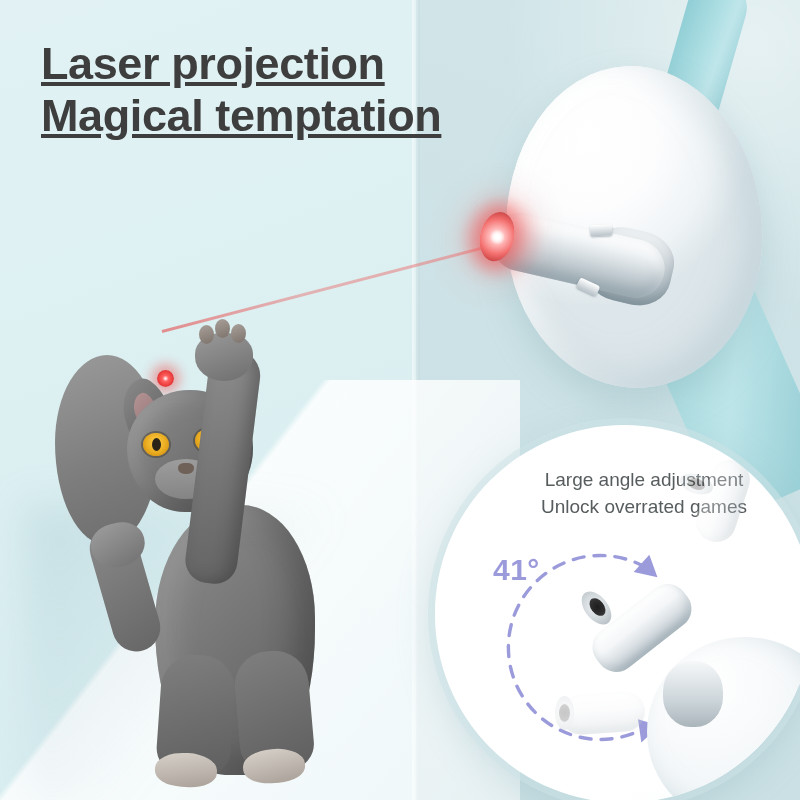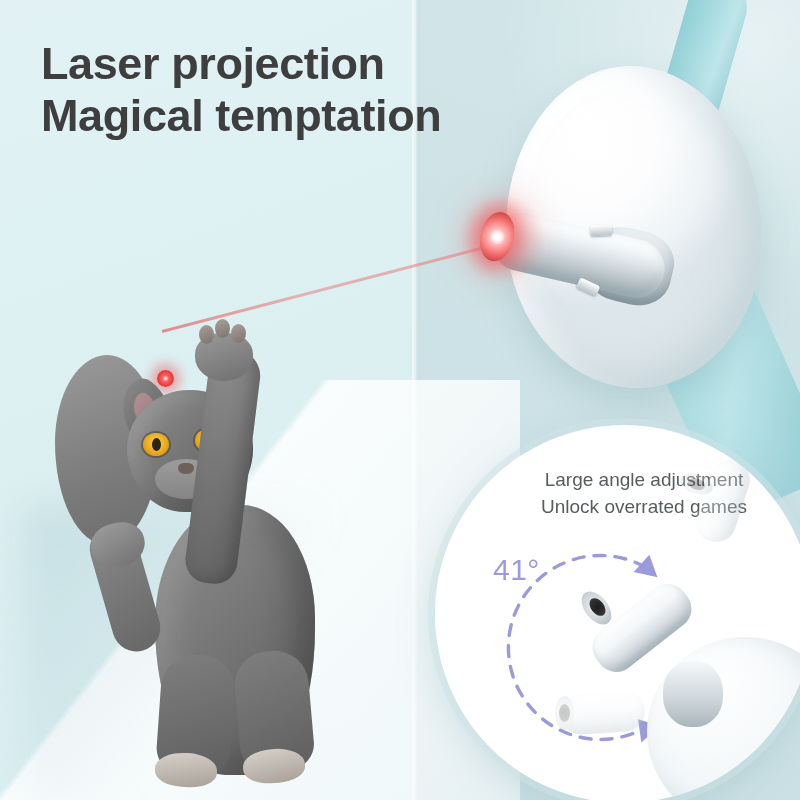--- a/index.html
+++ b/index.html
@@ -37,20 +37,21 @@
     background:radial-gradient(120% 90% at 85% 10%,rgba(255,255,255,.45),rgba(255,255,255,0) 70%);
   }
 
   
   .headline{
     position:absolute;left:41px;top:38px;
     font-size:45px;line-height:52px;
     font-weight:700;color:#3e3e3e;
     letter-spacing:-.4px;
     white-space:pre-line;
+    text-decoration:underline;
   }
   .subtitle{
     position:absolute;left:41px;top:172px;
     font-size:19.5px;line-height:29px;
     color:#6d7375;font-weight:400;
     white-space:pre-line;
   }
 
   
   .device{position:absolute;left:470px;top:-10px;width:340px;height:470px;}
@@ -252,21 +253,21 @@
   .inset-title{
     position:absolute;left:0;right:0;top:41px;
     text-align:center;
     font-size:19px;line-height:27px;color:#575d5f;
     white-space:pre-line;
     padding-left:40px;
   }
   .arc-wrap{position:absolute;left:40px;top:108px;width:230px;height:230px;}
   .angle-label{
     position:absolute;left:58px;top:128px;
-    font-size:30px;color:#9b9bdb;font-weight:400;
+    font-size:30px;color:#9b9bdb;font-weight:700;
     letter-spacing:.5px;
     text-align:right;
   }
   .nozzle{
     position:absolute;width:84px;height:40px;border-radius:20px;
     background:linear-gradient(180deg,#ffffff 0%,#f4f6f8 40%,#d2d9de 78%,#b6c0c6 100%);
     box-shadow:inset 0 -5px 10px rgba(130,150,160,.45),inset 0 4px 8px rgba(255,255,255,.9);
   }
   .nozzle-face{
     position:absolute;width:19px;height:34px;border-radius:50%;

